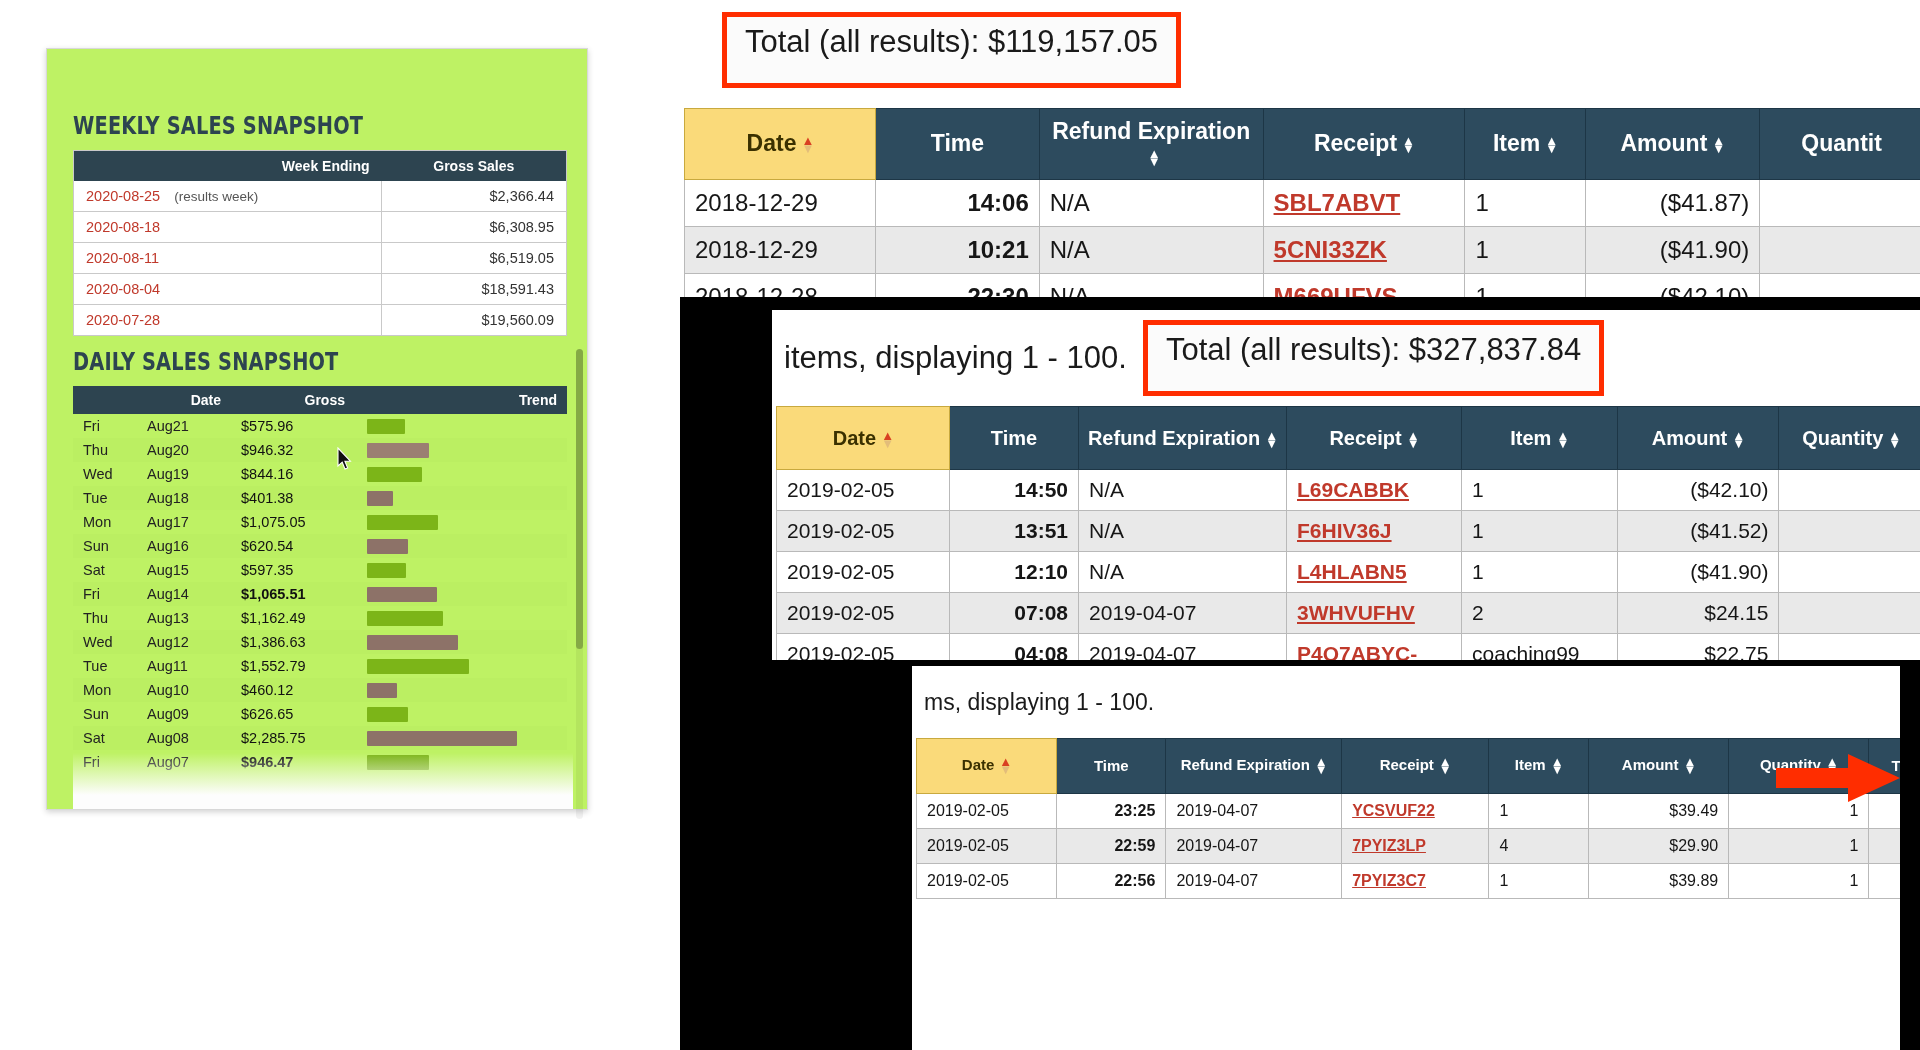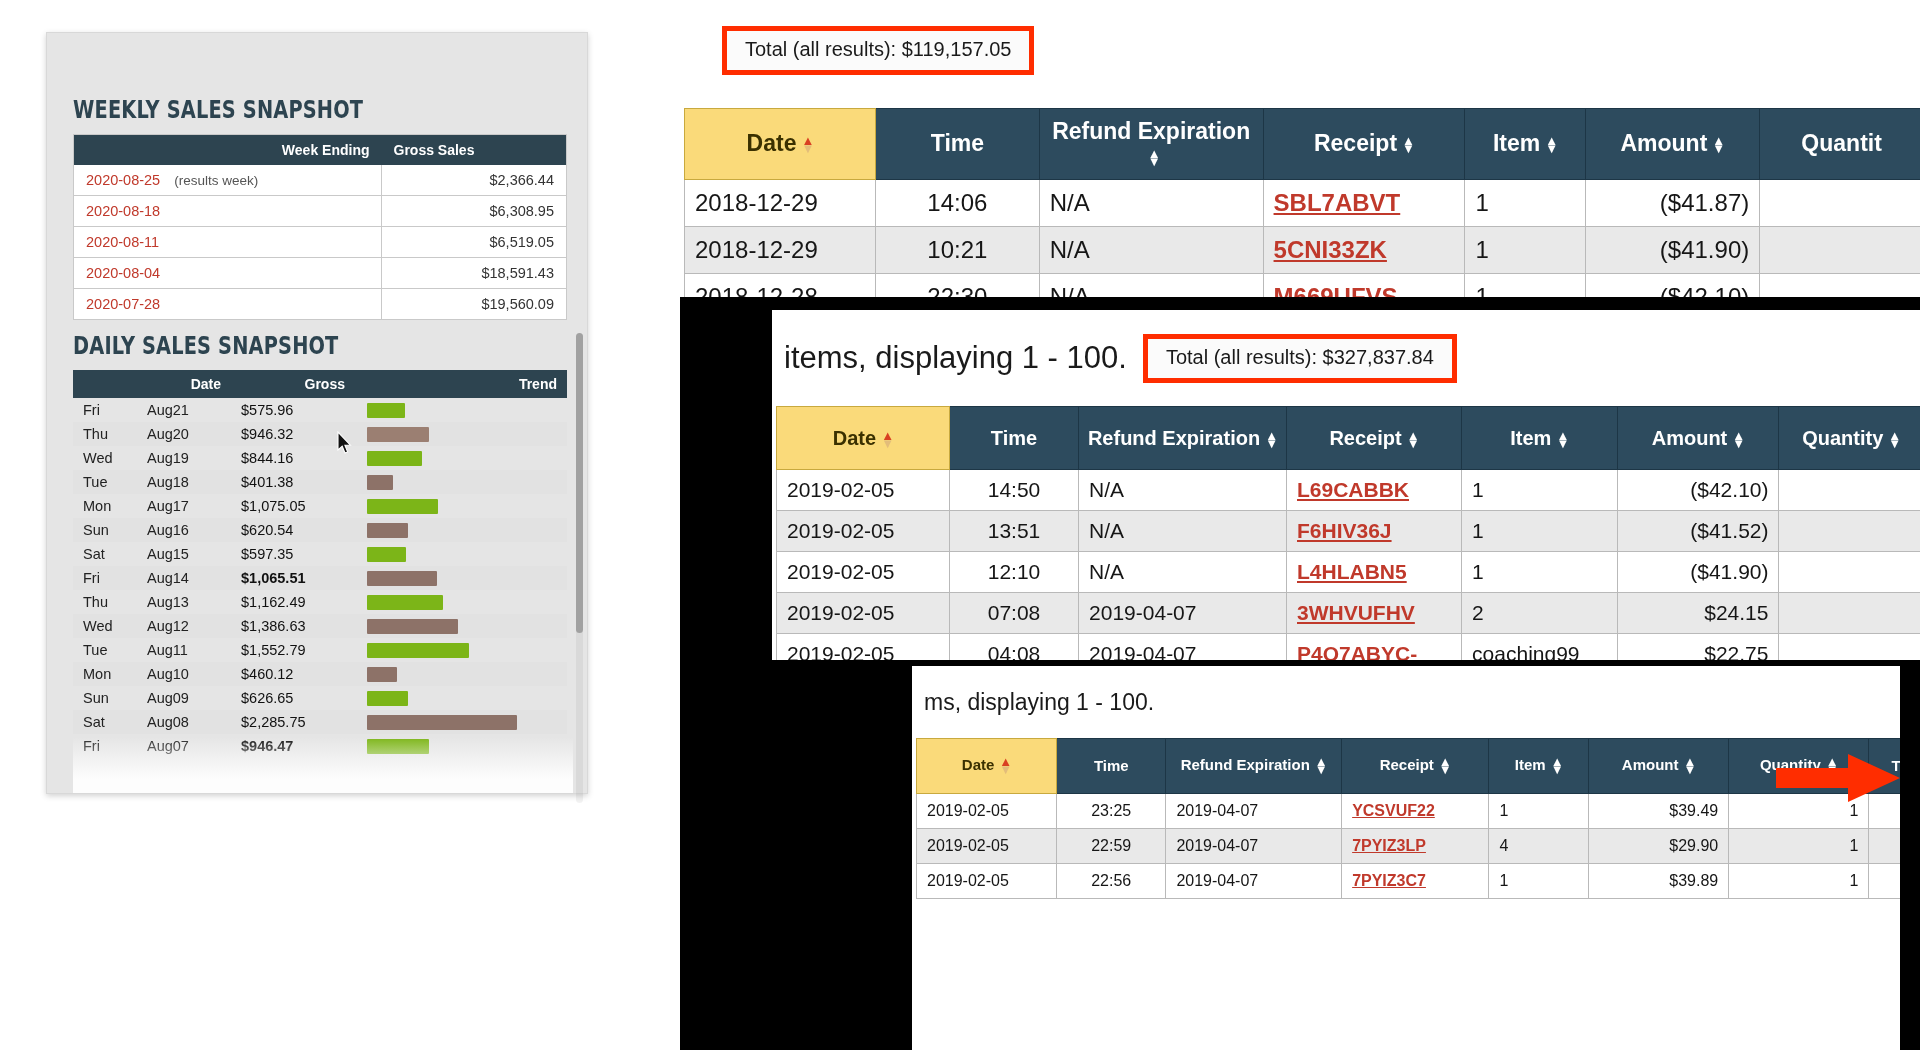--- a/index.html
+++ b/index.html
@@ -10,23 +10,23 @@
     overflow:hidden;
     position:relative;
   }
 
   
   #left-panel{
     position:absolute;left:0;top:0;width:680px;height:1050px;
     background:#ffffff;
   }
   #report-card{
-    position:absolute;left:46px;top:32px;
+    position:absolute;left:46px;top:48px;
     width:540px;height:760px;
-    background:#e5e5e5;
+    background:#bef264;
     border:1px solid #d8d8d8;
     box-shadow:0 2px 6px rgba(0,0,0,.18);
   }
   .section-title{
     font-family:"DejaVu Sans Condensed","Liberation Sans",sans-serif;
     font-weight:bold;
     font-size:25px;
     letter-spacing:.2px;
     color:#2d4450;
     transform:scaleX(.86);
@@ -57,21 +57,21 @@
   }
   .rpt-table tr td:last-child{border-right:none;}
   .date-link{color:#c0392b;}
   .muted{color:#555;font-size:13.5px;padding-left:14px;}
   .num{text-align:right;}
 
   
   #weekly-wrap{position:absolute;left:26px;top:62px;width:494px;}
   #weekly-wrap .section-title{margin-bottom:10px;}
   #weekly-table{border:1px solid #c9c9c9;}
-  #weekly-table th.gross-h{text-align:left;}
+  #weekly-table th.gross-h{text-align:center;}
   #weekly-table td.num{width:160px;}
 
   
   #daily-wrap{position:absolute;left:26px;top:298px;width:494px;}
   #daily-wrap .section-title{margin-bottom:10px;}
   #daily-table{border:none;}
   #daily-table th{padding:6px 10px;}
   #daily-table td{
     border:none;
     padding:4px 10px;
@@ -110,22 +110,22 @@
     white-space:nowrap;
     display:flex;align-items:center;
   }
   .shot-bar .frag{
     font-size:31px;color:#1a1a1a;
     font-family:"Liberation Sans",sans-serif;
   }
   .total-box{
     border:5px solid #ff2d00;
     background:#fbfbfb;
-    padding:7px 18px 9px 18px;
-    font-size:20px;color:#1a1a1a;
+    padding:7px 18px 23px 18px;
+    font-size:31px;color:#1a1a1a;
     margin-left:16px;
     white-space:nowrap;
   }
   table.grid{
     border-collapse:collapse;
     table-layout:fixed;
     background:#fff;
   }
   table.grid th{
     background:#2d4b5e;color:#fff;
@@ -145,21 +145,21 @@
     padding:6px 10px;
     color:#161616;
     background:#ffffff;
     white-space:nowrap;
     overflow:hidden;
   }
   table.grid tr.alt td{background:#e9e9e9;}
   td.rcpt a,.rcpt-link{
     color:#c0392b;text-decoration:underline;font-weight:bold;
   }
-  .c-center{text-align:center;}
+  .c-center{text-align:right;font-weight:bold;}
   .c-right{text-align:right;}
   .sort-ic{
     display:inline-block;width:12px;vertical-align:middle;margin-left:5px;
     line-height:.62;font-size:13px;
   }
   .sort-ic i{display:block;font-style:normal;}
   .sort-up{color:#ffffff;}
   .sort-dn{color:#ffffff;}
   .sorted .sort-up{color:#d94022;}
   .sorted .sort-dn{color:#e3bd7a;}

